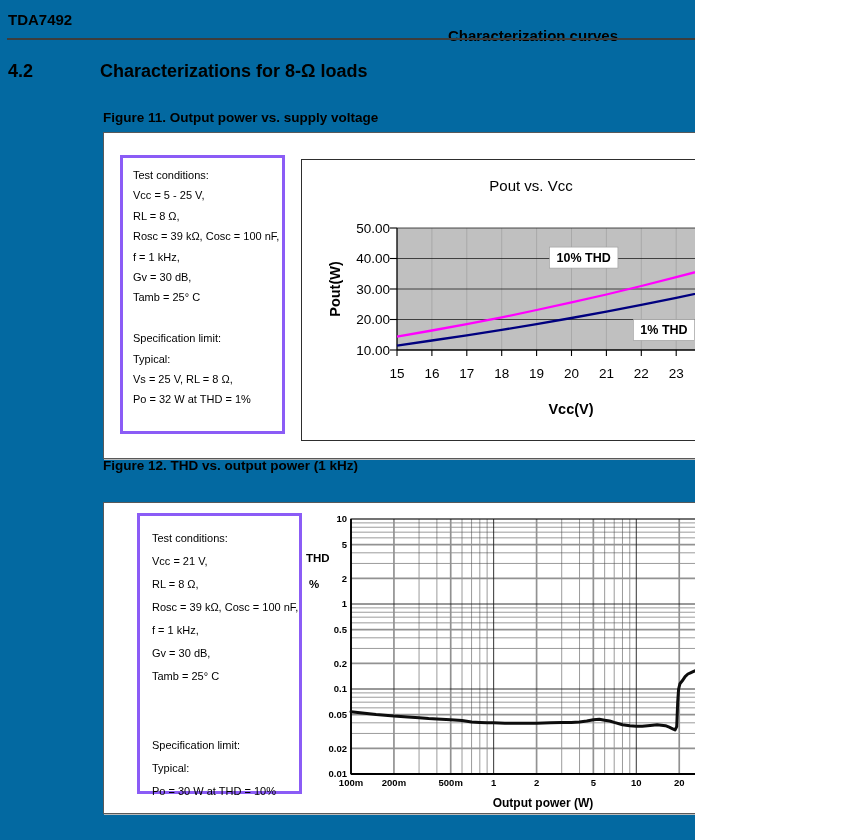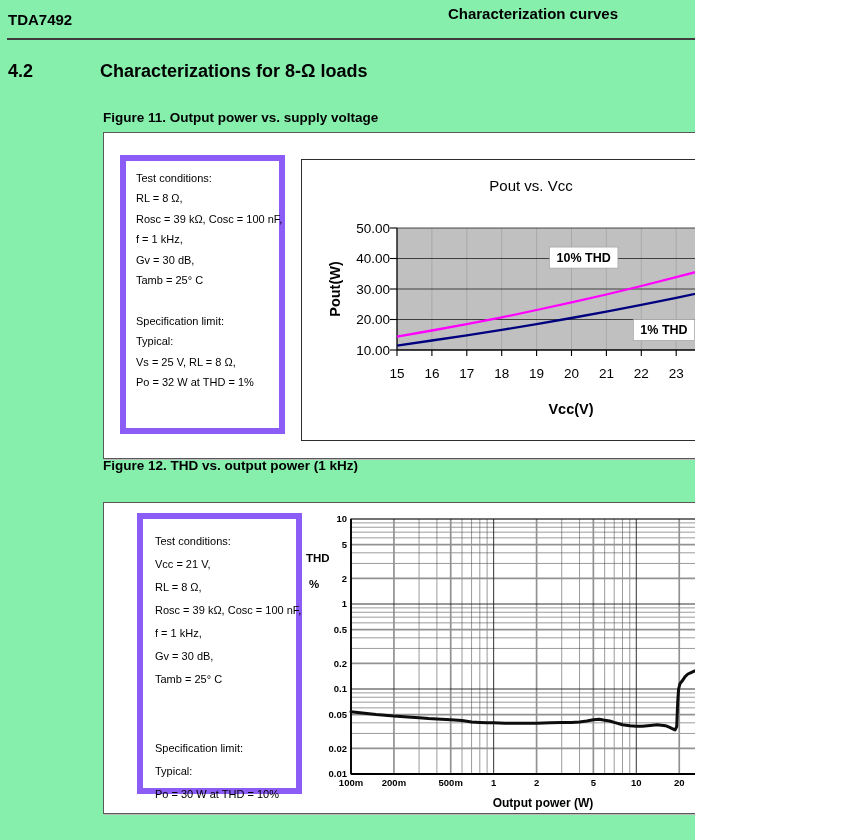--- a/index.html
+++ b/index.html
@@ -1,31 +1,31 @@
 <!DOCTYPE html>
 <html><head>
 <meta charset="utf-8">
 <style>
   html,body{margin:0;padding:0;background:#fff;}
-  .page{position:relative;width:695px;height:840px;background:#86efac;color:#000;
+  .page{position:relative;width:695px;height:840px;background:#0369a1;color:#000;
         font-family:"Liberation Sans",sans-serif;overflow:hidden;}
   .hdr-left{position:absolute;left:8px;top:11px;font-size:15px;font-weight:bold;}
-  .hdr-right{position:absolute;top:5px;right:77px;font-size:15px;font-weight:bold;}
+  .hdr-right{position:absolute;top:27px;right:77px;font-size:15px;font-weight:bold;}
   .hdr-rule{position:absolute;left:7px;top:38px;width:770px;height:2px;background:#3d3d3d;}
   .sec-num{position:absolute;left:8px;top:61px;font-size:18px;font-weight:bold;}
   .sec-title{position:absolute;left:100px;top:61px;font-size:18px;font-weight:bold;}
   .caption{position:absolute;left:103px;width:674px;
            font-size:13.5px;font-weight:bold;}
   #cap11{top:110px;}
   #cap12{top:458px;}
   .figbox{position:absolute;left:103px;width:674px;border:1px solid #595959;
           background:#fff;box-shadow:1px 1px 0 #b9b9b9;box-sizing:border-box;}
   #fig11{top:132px;height:327px;}
   #fig12{top:502px;height:312px;}
-  .testbox{position:absolute;border:6px solid #8b5cf6;font-size:11px;
+  .testbox{position:absolute;border:3px solid #8b5cf6;font-size:11px;
            box-sizing:border-box;background:#fff;}
   #tb11{left:16px;top:22px;width:165px;height:279px;padding:7px 0 0 10px;}
   #tb12{left:33px;top:10px;width:165px;height:281px;padding:11px 0 0 12px;}
   #tb11 .tc-line{height:20.4px;line-height:20.4px;white-space:nowrap;}
   #tb12 .tc-line{height:23px;line-height:23px;white-space:nowrap;}
   .chartbox{position:absolute;left:197px;top:26px;width:459px;height:280px;
             border:1px solid #2e2e2e;box-sizing:content-box;}
   #svg12{position:absolute;left:197px;top:1px;}
   svg text{font-family:"Liberation Sans",sans-serif;fill:#000;}
 </style>
@@ -37,20 +37,21 @@
   <span class="hdr-right">Characterization curves</span>
   <div class="hdr-rule"></div>
 
   <span class="sec-num">4.2</span>
   <span class="sec-title">Characterizations for 8-Ω loads</span>
 
   <div class="caption" id="cap11">Figure 11. Output power vs. supply voltage</div>
   <div class="figbox" id="fig11">
     <div class="testbox" id="tb11">
         <div class="tc-line">Test conditions:</div>
+        <div class="tc-line">Vcc = 5 - 25 V,</div>
         <div class="tc-line">RL = 8 Ω,</div>
         <div class="tc-line">Rosc = 39 kΩ, Cosc = 100 nF,</div>
         <div class="tc-line">f = 1 kHz,</div>
         <div class="tc-line">Gv = 30 dB,</div>
         <div class="tc-line">Tamb = 25° C</div>
         <div class="tc-line"></div>
         <div class="tc-line">Specification limit:</div>
         <div class="tc-line">Typical:</div>
         <div class="tc-line">Vs = 25 V, RL = 8 Ω,</div>
         <div class="tc-line">Po = 32 W at THD = 1%</div>

